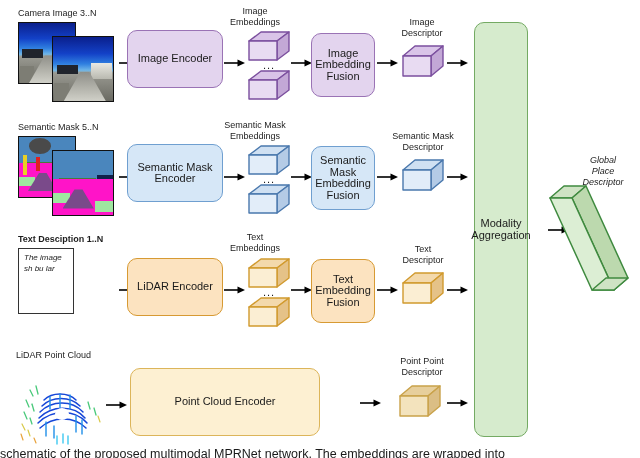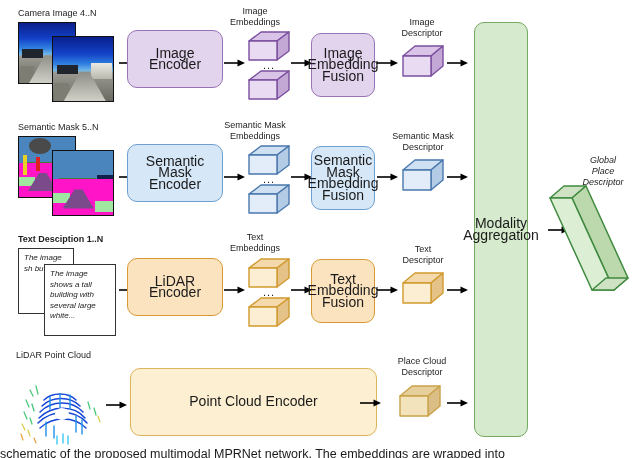--- a/index.html
+++ b/index.html
@@ -11,21 +11,21 @@
   .abs{position:absolute;}
   .lbl{
     position:absolute;font-size:9px;line-height:11px;color:#1d1d1d;
     text-align:center;white-space:pre-line;
   }
   .lbl.left{text-align:left;}
 
   
   .box{
     position:absolute;border-radius:10px;display:flex;align-items:center;
-    justify-content:center;text-align:center;font-size:14px;line-height:11.5px;
+    justify-content:center;text-align:center;font-size:11px;line-height:11.5px;
     box-sizing:border-box;white-space:pre-line;padding:2px;
   }
   .box.purple{background:#e3d4ee;border:1.2px solid #9a73b5;}
   .box.blue{background:#d6e7f7;border:1.2px solid #6f9fd0;}
   .box.orange{background:#fce3c0;border:1.2px solid #d79a33;}
   .box.orange2{background:#fdf0d2;border:1.2px solid #dcb55a;}
   .box.green{background:#d6ebcd;border:1.2px solid #74aa63;}
 
   
   .arrow{position:absolute;height:9px;display:block;}
@@ -70,21 +70,21 @@
   .lidar{position:absolute;overflow:hidden;}
   .lidar svg{display:block;}
   .caption{
     position:absolute;left:0;right:0;font-size:12.5px;line-height:15px;
     color:#1a1a1a;text-align:left;white-space:nowrap;overflow:hidden;
   }
 </style>
 </head>
 <body>
 
-<div class="lbl left" style="left:18px;top:8px;width:140px;">Camera Image 4..N</div>
+<div class="lbl left" style="left:18px;top:8px;width:140px;">Camera Image 3..N</div>
 
 <div class="abs" style="left:18px;top:22px;width:100px;height:82px;">
   <div class="photo" style="left:0;top:0;width:58px;height:62px;">
     <div class="cam">
         <div class="tree"></div>
         <div class="bldg"></div>
         <div class="curb"></div>
         <div class="road"></div>
       </div>
   </div>
@@ -270,21 +270,20 @@
     </svg>
 </div>
 
 <div class="lbl left" style="left:18px;top:234px;width:160px;font-weight:bold;">Text Desciption 1..N</div>
 
 <div class="abs" style="left:18px;top:248px;width:104px;height:90px;">
   <div class="note" style="left:0;top:0;width:56px;height:66px;">The image
 sh
 bu
 lar</div>
-  <div class="note" style="left:26px;top:16px;width:72px;height:72px;">The image shows a tall building with several large white...</div>
 </div>
 
 <div class="arrow" style="left:119px;top:285px;width:22px;">
   <svg width="22" height="10" viewBox="0 0 22 10">
       <path d="M0 5 H15" stroke="#000" stroke-width="1.6" fill="none"></path>
       <path d="M21 5 L13.5 1.6 L13.5 8.4 Z" fill="#000"></path>
     </svg>
 </div>
 
 <div class="box orange" style="left:127px;top:258px;width:96px;height:58px;">LiDAR Encoder</div>
@@ -402,30 +401,30 @@
   </svg>
 </div>
 
 <div class="arrow" style="left:106px;top:400px;width:22px;">
   <svg width="22" height="10" viewBox="0 0 22 10">
       <path d="M0 5 H15" stroke="#000" stroke-width="1.6" fill="none"></path>
       <path d="M21 5 L13.5 1.6 L13.5 8.4 Z" fill="#000"></path>
     </svg>
 </div>
 
-<div class="box orange2" style="left:130px;top:368px;width:247px;height:68px;">Point Cloud Encoder</div>
+<div class="box orange2" style="left:130px;top:368px;width:190px;height:68px;">Point Cloud Encoder</div>
 
 <div class="arrow" style="left:360px;top:398px;width:22px;">
   <svg width="22" height="10" viewBox="0 0 22 10">
       <path d="M0 5 H15" stroke="#000" stroke-width="1.6" fill="none"></path>
       <path d="M21 5 L13.5 1.6 L13.5 8.4 Z" fill="#000"></path>
     </svg>
 </div>
 
-<div class="lbl" style="left:385px;top:356px;width:74px;">Place Cloud
+<div class="lbl" style="left:385px;top:356px;width:74px;">Point Point
 Descriptor</div>
 
 <div class="cuboid" style="left:399px;top:385px;">
   <svg width="42" height="32" viewBox="0 0 42 32">
     <polygon points="1,11 13,1 41,1 29,11" fill="#e7cf9c" stroke="#c9a24a" stroke-width="1.4" stroke-linejoin="round"></polygon>
     <polygon points="29,11 41,1 41,21 29,31" fill="#dbbe85" stroke="#c9a24a" stroke-width="1.4" stroke-linejoin="round"></polygon>
     <polygon points="1,11 29,11 29,31 1,31" fill="#f3e3bd" stroke="#c9a24a" stroke-width="1.4" stroke-linejoin="round"></polygon>
   </svg>
 </div>
 

